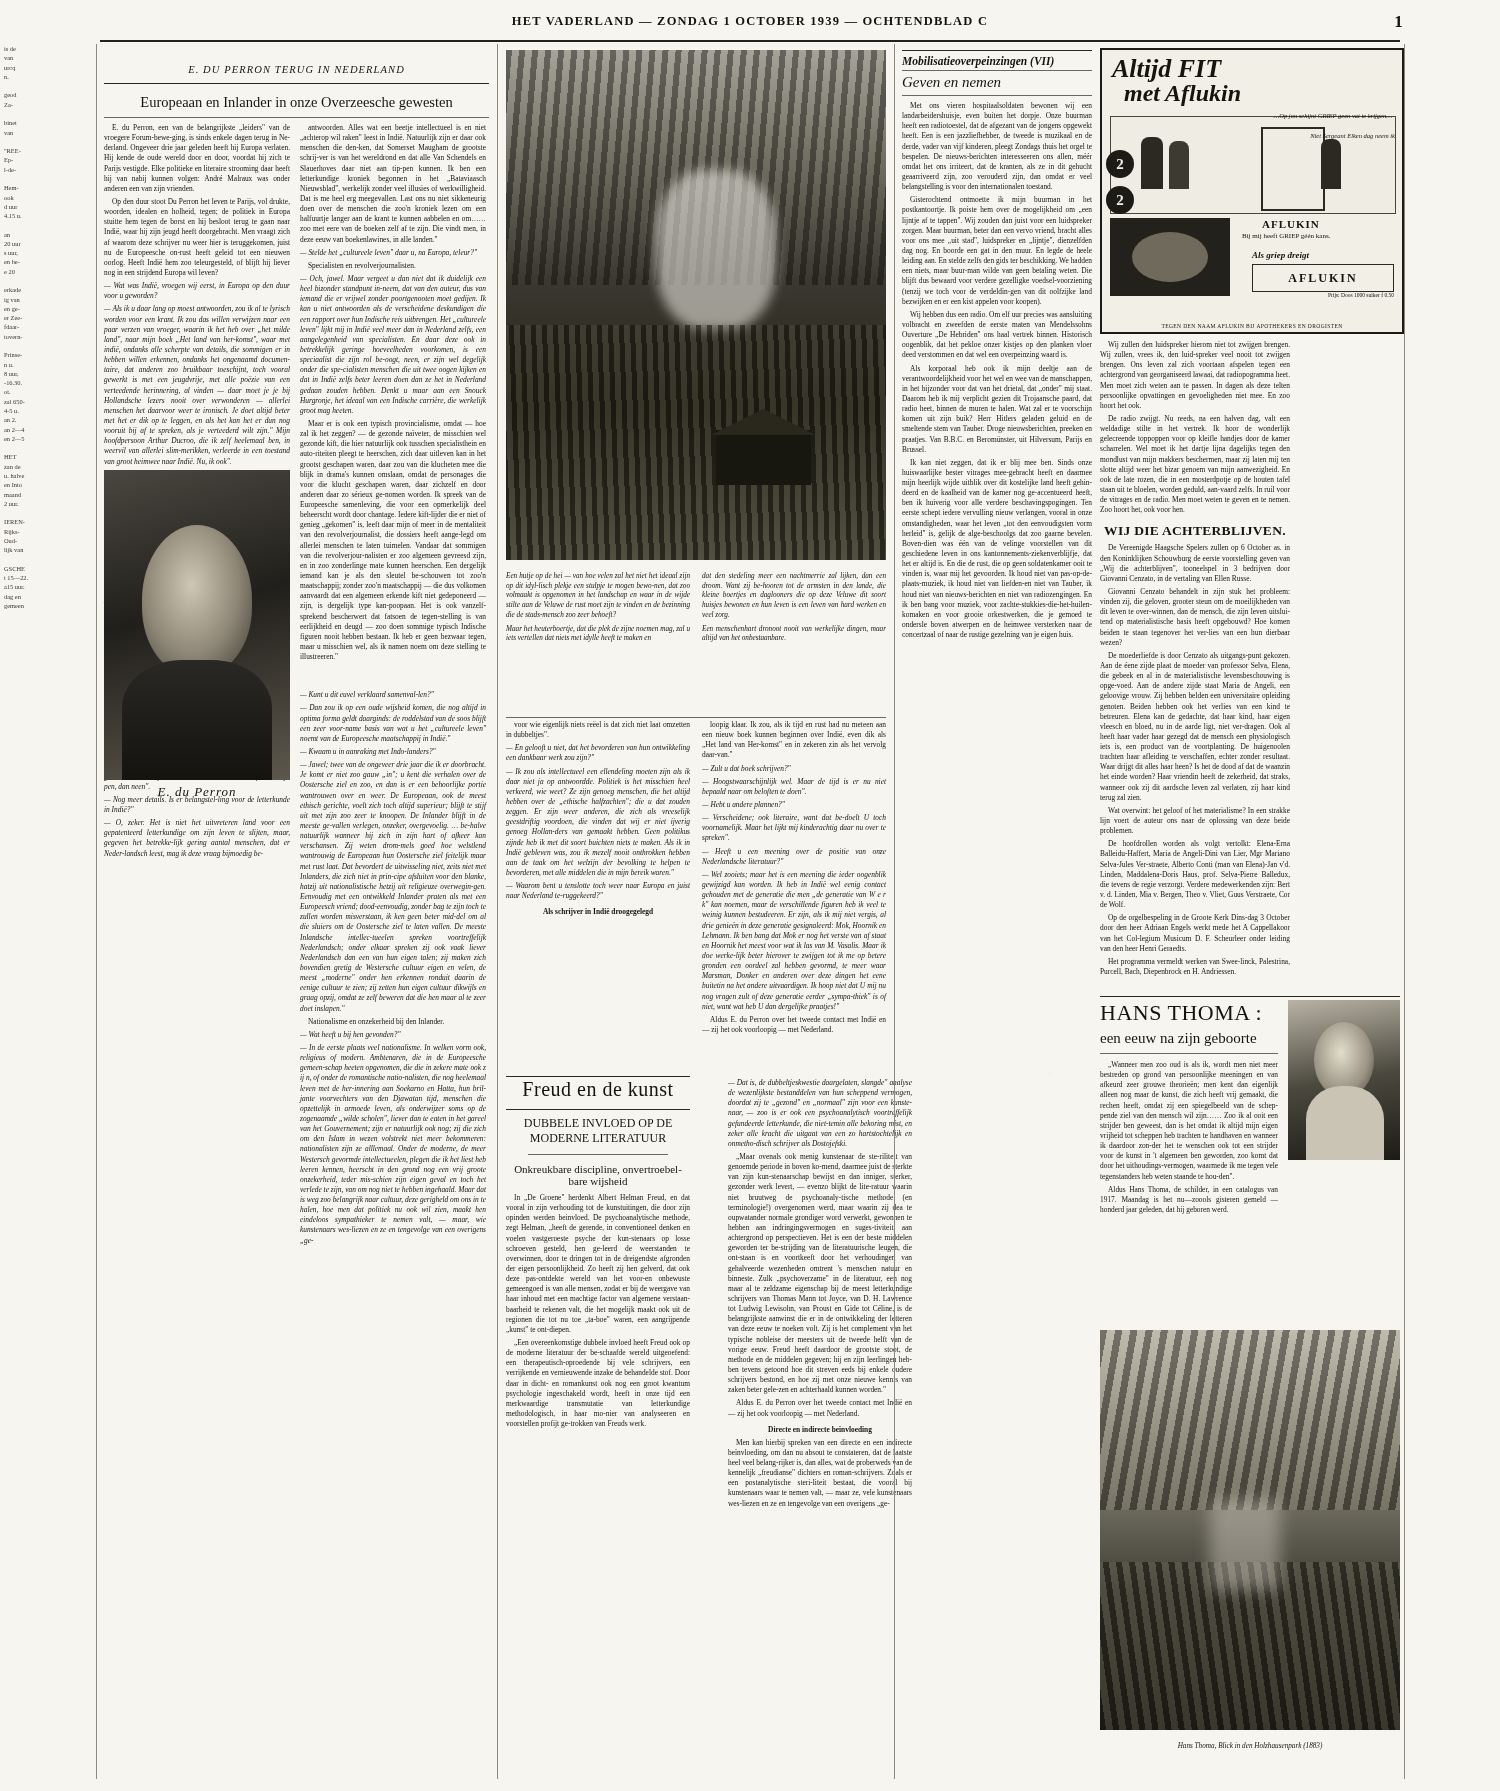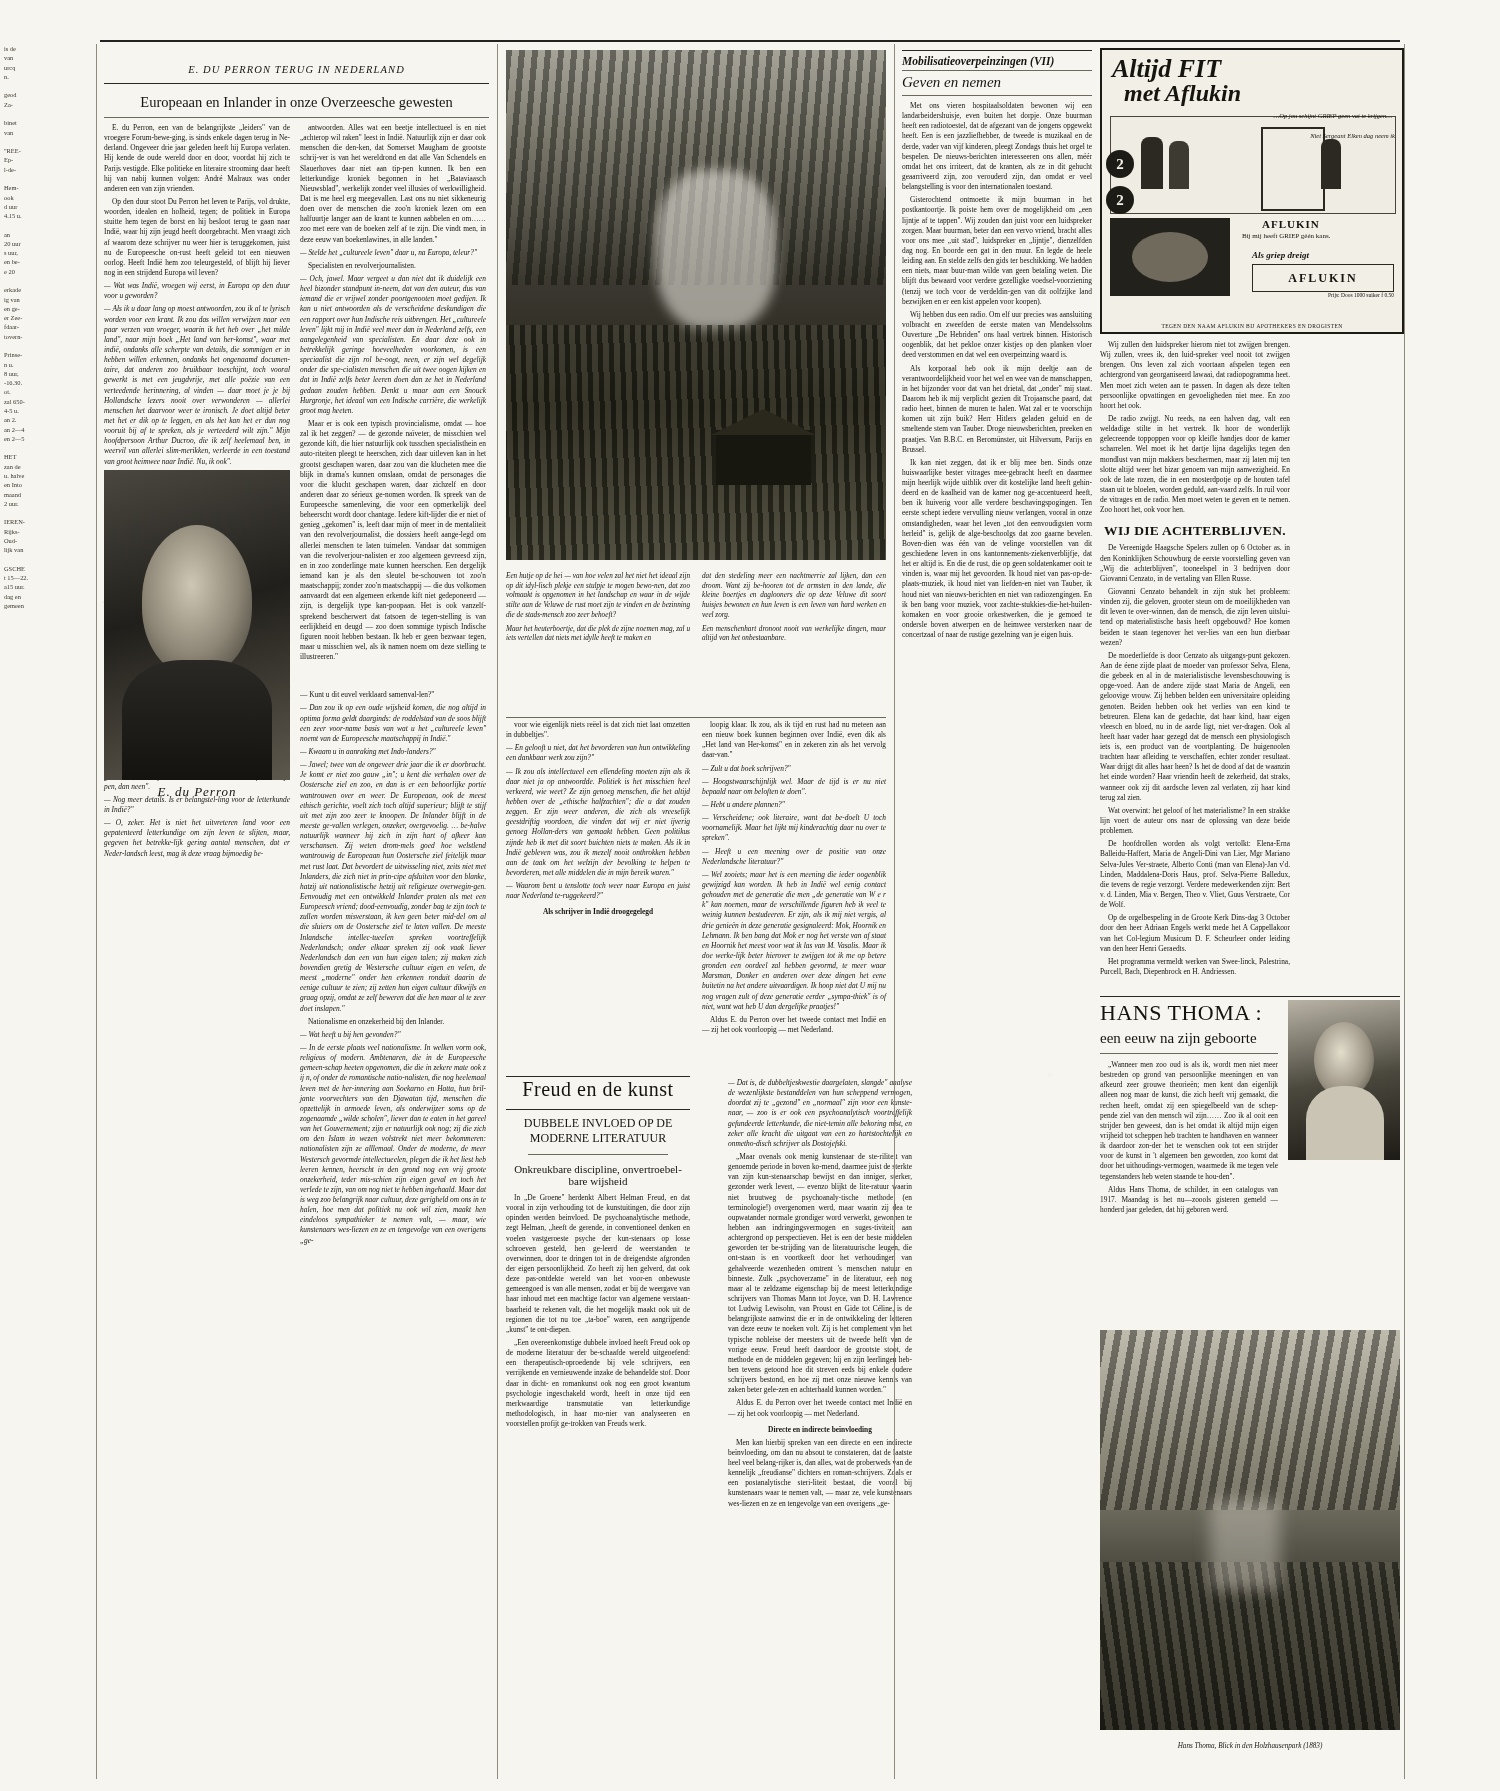--- a/index.html
+++ b/index.html
@@ -40,20 +40,24 @@
   .freud-t{font-size:20px;text-align:center;letter-spacing:0.5px;}
   .freud-s{font-size:12px;text-align:center;line-height:1.25;margin-top:6px;}
   .freud-s2{font-size:11px;text-align:center;margin-top:6px;font-style:normal;}
   .c-title{font-size:13.5px;text-align:center;font-weight:bold;letter-spacing:0.3px;}
 </style>
 </head>
 <body>
 
 <div class="page">
 
+  <div class="masthead">
+    <span>HET VADERLAND  —  ZONDAG 1 OCTOBER 1939  —  OCHTENDBLAD C</span>
+    <span class="pg">1</span>
+  </div>
   <div class="rule-top"></div>
 
   <div class="edgecol" id="edgecol">
       <span class="ln">is de</span>
       <span class="ln">van</span>
       <span class="ln">urcq</span>
       <span class="ln">n.</span>
       <span class="ln">&nbsp;</span>
       <span class="ln">geod</span>
       <span class="ln">Za-</span>
@@ -138,21 +142,21 @@
             <p class="noind" style="font-style: italic;">— O, zeker. Het is niet het uitvreteren land voor een gepatenteerd letterkundige om zijn leven te slijten, maar, gegeven het betrekke-lijk gering aantal menschen, dat er Neder-landsch leest, mag ik deze vraag bijmoedig be-</p>
           </div>
       </div>
       <div style="width:186px;">
         <div class="body" id="main-col2">
             <p>antwoorden. Alles wat een beetje intellectueel is en niet „achterop wil raken" leest in Indië. Natuurlijk zijn er daar ook menschen die den-ken, dat Somerset Maugham de grootste schrij-ver is van het wereldrond en dat alle Van Schendels en Slauerhoves daar niet aan tip-pen kunnen. Ik ben een letterkundige kroniek begonnen in het „Bataviaasch Nieuwsblad", werkelijk zonder veel illusies of werkwilligheid. Dat is me heel erg meegevallen. Last ons nu niet sikkeneurig doen over de menschen die zoo'n kroniek lezen om een halfuurtje langer aan de krant te kunnen aabbelen en om…… zoo met eere van de boeken zelf af te zijn. Die vindt men, in deze eeuw van boekenlawines, in alle landen."</p>
             <p class="noind" style="font-style: italic;">— Stelde het „cultureele leven" daar u, na Europa, teleur?"</p>
             <p>Specialisten en revolverjournalisten.</p>
             <p class="noind" style="font-style: italic;">— Och, jawel. Maar vergeet u dan niet dat ik duidelijk een heel bizonder standpunt in-neem, dat van den auteur, dus van iemand die er vrijwel zonder poortgenooten moet gedijen. Ik kan u niet antwoorden als de verscheidene deskundigen die een rapport over hun Indische reis uitbrengen. Het „cultureele leven" lijkt mij in Indië veel meer dan in Nederland zelfs, een aangelegenheid van specialisten. En daar deze ook in betrekkelijk geringe hoeveelheden voorkomen, is een speciaalist die zijn rol be-oogt, neen, er zijn wel degelijk onder die spe-cialisten menschen die uit twee oogen kijken en dat in Indië zelfs beter leeren doen dan ze het in Nederland gedaan zouden hebben. Denkt u maar aan een Snouck Hurgronje, het ideaal van een Indische carrière, die werkelijk groot mag heeten.</p>
             <p>Maar er is ook een typisch provincialisme, omdat — hoe zal ik het zeggen? — de gezonde naïveter, de misschien wel gezonde kift, die hier natuurlijk ook tusschen specialisthein en auto-riteiten pleegt te heerschen, zich daar uitleven kan in het grootst geschapen waren, daar zou van die klucheten mee die blijk in drama's kunnen omslaan, omdat de personages die voor die klucht geschapen waren, daar zichzelf en door anderen daar zo sérieux ge-nomen worden. Ik spreek van de Europeesche samenleving, die voor een opmerkelijk deel beheerscht wordt door chantage. Iedere kift-lijder die er niet of genieg „gekomen" is, leeft daar mijn of meer in de mentaliteit van den revolverjournalist, die dossiers heeft aange-legd om allerlei menschen te laten tuimelen. Vandaar dat sommigen van die revolverjour-nalisten er zoo algemeen gevreesd zijn, en in zoo zonderlinge mate kunnen heerschen. Een dergelijk iemand kan je als den sleutel be-schouwen tot zoo'n maatschappij; zonder zoo'n maatschappij — die dus volkomen aanvaardt dat een algemeen erkende kift niet gedeponeerd — zijn, is dergelijk type kan-poopaan. Het is ook vanzelf-sprekend bescherwert dat fatsoen de tegen-stelling is van eerlijkheid en deugd — zoo doen sommige typisch Indische figuren nooit hebben bestaan. Ik heb er geen bezwaar tegen, maar u misschien wel, als ik namen noem om deze stelling te illustreeren."</p>
-            <p class="noind" style=" margin-top: 28px;">— Kunt u dit euvel verklaard samenval-len?"</p>
+            <p class="noind" style="font-style: italic; margin-top: 28px;">— Kunt u dit euvel verklaard samenval-len?"</p>
             <p class="noind" style="font-style: italic;">— Dan zou ik op een oude wijsheid komen, die nog altijd in optima forma geldt daarginds: de roddelstad van de soos blijft een zeer voor-name basis van wat u het „cultureele leven" noemt van de Europeesche maatschappij in Indië."</p>
             <p class="noind" style="font-style: italic;">— Kwaam u in aanraking met Indo-landers?"</p>
             <p class="noind" style="font-style: italic;">— Jawel; twee van de ongeveer drie jaar die ik er doorbracht. Je komt er niet zoo gauw „in"; u kent die verhalen over de Oostersche ziel en zoo, en dan is er een behoorlijke portie wantrouwen over en weer. De Europeaan, ook de meest ethisch gerichte, voelt zich toch altijd superieur; blijft te stijf uit met zijn zoo zeer te knoopen. De Inlander blijft in de meeste ge-vallen verlegen, onzeker, overgevoelig. … be-halve natuurlijk wanneer hij zich in zijn hart of afkeer kan verschansen. Zij weten drom-mels goed hoe welstlend wantrouwig de Europeaan hun Oostersche ziel feitelijk maar met rust laat. Dat bevordert de uitwisseling niet, zeits niet met Inlanders, die zich niet in prin-cipe afsluiten voor den blanke, hatzij uit nationalistische hetzij uit religieuze overwegin-gen. Eenvoudig met een ontwikkeld Inlander praten als met een Europeesch vriend; dood-eenvoudig, zonder bag te zijn toch te zullen worden misverstaan, ik ken geen beter mid-del om al die sluiers om de Oostersche ziel te laten vallen. De meeste Inlandsche intellec-tueelen spreken voortreffelijk Nederlandsch; onder elkaar spreken zij ook vaak liever Nederlandsch dan een van hun eigen talen; zij maken zich bovendien gretig de Westersche cultuur eigen en velen, de meest „moderne" onder hen erkennen ronduit daarin de eenige cultuur te zien; zij zetten hun eigen cultuur dikwijls en graag opzij, omdat ze zelf beweren dat die hen maar al te zeer doet inslapen."</p>
             <p>Nationalisme en onzekerheid bij den Inlander.</p>
             <p class="noind" style="font-style: italic;">— Wat heeft u bij hen gevonden?"</p>
             <p class="noind" style="font-style: italic;">— In de eerste plaats veel nationalisme. In welken vorm ook, religieus of modern. Ambtenaren, die in de Europeesche gemeen-schap heeten opgenomen, die die in zekere mate ook z ij n, of onder de romantische natio-nalisten, die nog heelemaal leven met de her-innering aan Soekarno en Hatta, hun bril-jante voorvechters van den Djawatan tijd, menschen die opzettelijk in armoede leven, als onderwijzer soms op de zogenaamde „wilde scholen", liever dan te eaten in het gareel van het Gouvernement; zijn er natuurlijk ook nog; zij die zich om den Islam in wezen volstrekt niet meer bekommeren: nationalisten zijn ze alllemaal. Onder de moderne, de meer Westersch gevormde intellectueelen, plegen die ik het liest heb leeren kennen, heerscht in den grond nog een vrij groote onzekerheid, teder mis-schien zijn eigen geval en toch het verlede te zijn, van om nog niet te hebben ingehaald. Maar dat is weg zoo belangrijk naar cultuur, deze gerigheld om ons in te halen, hoe men dat politiek nu ook wil zien, maakt hen eindeloos sympathieker te nemen valt, — maar, wie kunstenaars wes-liezen en ze en tengevolge van een overigens „ge-</p>
           </div>
       </div>
     </div>
   </div>

